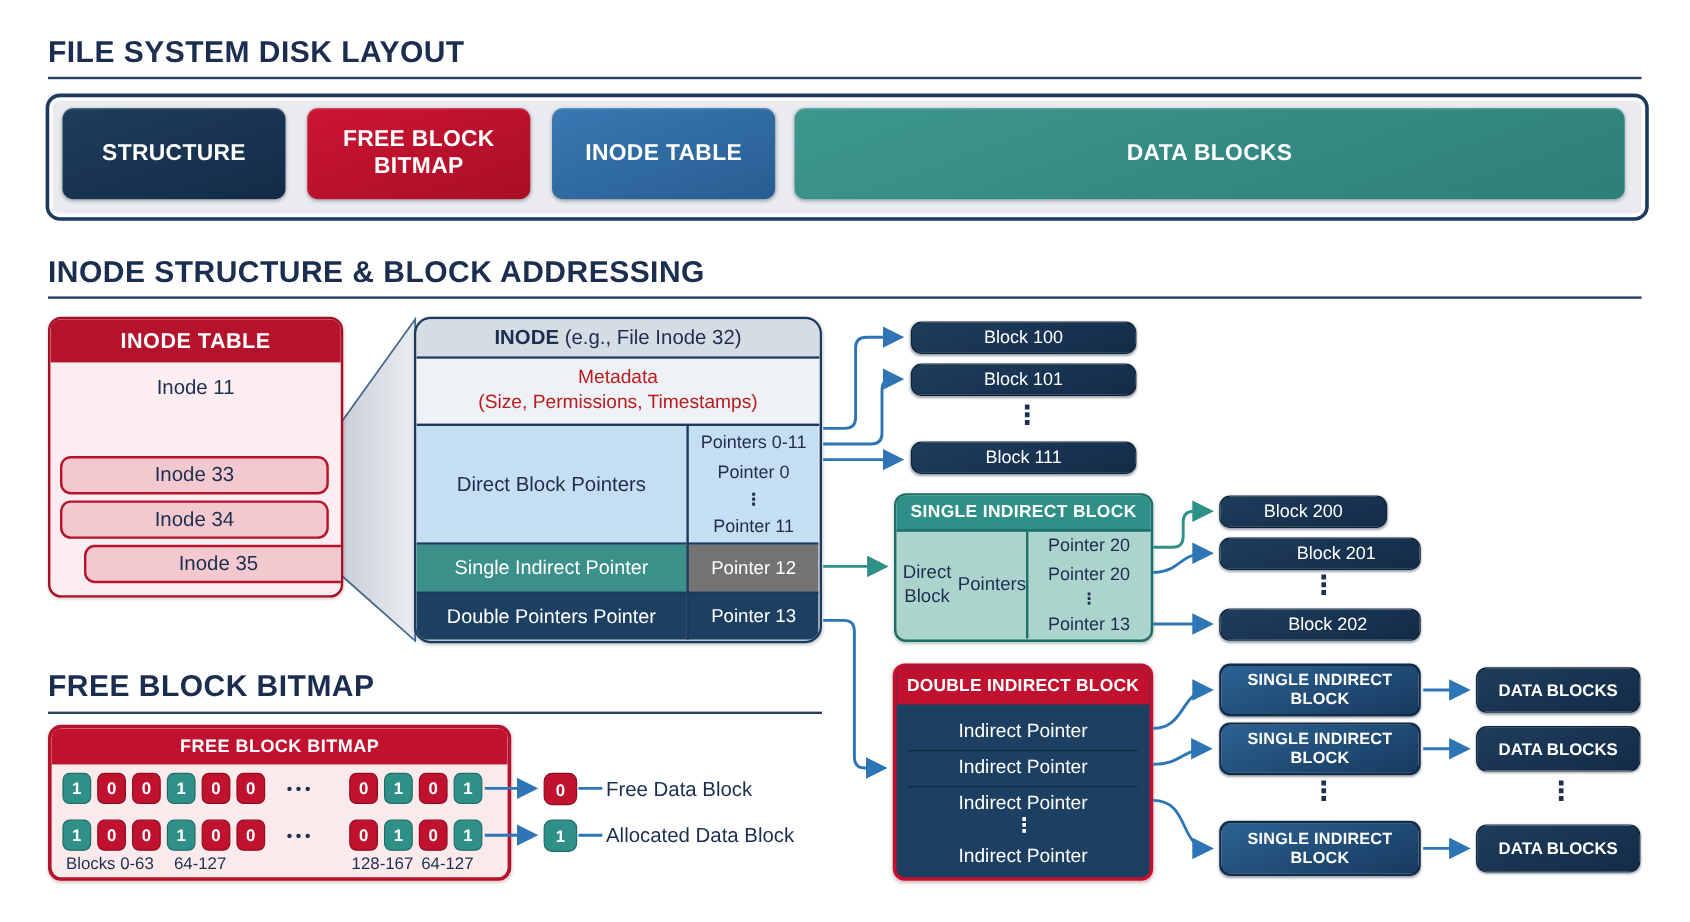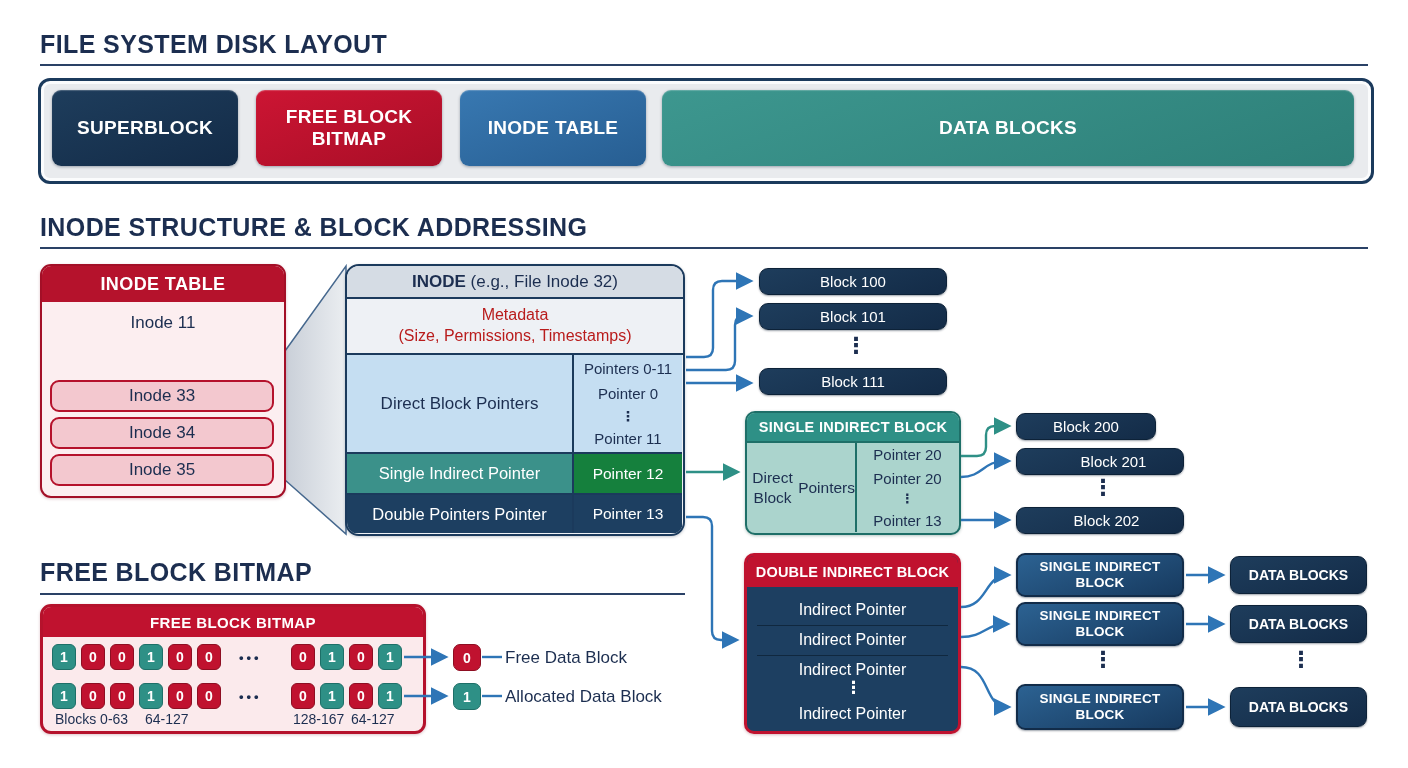--- a/index.html
+++ b/index.html
@@ -102,55 +102,55 @@
         <stop offset="1" stop-color="#ebeef1"></stop>
       </linearGradient>
     </defs>
     <polygon points="285,351 346,266 346,534 285,480" fill="url(#funnelGrad)" stroke="#46688e" stroke-width="1.5"></polygon>
   </svg>
 
   <div class="sec-title" style="left:40px;top:30px;">FILE SYSTEM DISK LAYOUT</div>
   <div class="rule" style="left:40px;top:64px;width:1328px;"></div>
 
   <div class="diskwrap z1"></div>
-  <div class="diskblock c-navy z1" style="left:52px;width:186px;">SUPERBLOCK</div>
+  <div class="diskblock c-navy z1" style="left:52px;width:186px;">STRUCTURE</div>
   <div class="diskblock c-red z1" style="left:256px;width:186px;">FREE BLOCK BITMAP</div>
   <div class="diskblock c-blue z1" style="left:460px;width:186px;">INODE TABLE</div>
   <div class="diskblock c-teal z1" style="left:662px;width:692px;">DATA BLOCKS</div>
 
   <div class="sec-title" style="left:40px;top:213px;">INODE STRUCTURE &amp; BLOCK ADDRESSING</div>
   <div class="rule" style="left:40px;top:247px;width:1328px;"></div>
 
   <div class="itable z1">
     <div class="itable-h">INODE TABLE</div>
     <div class="irow-plain">Inode 11</div>
     <div class="irow" style="top:114px;">Inode 33</div>
     <div class="irow" style="top:151px;">Inode 34</div>
-    <div class="irow" style="top:188px;">Inode 35</div>
+    <div class="irow" style="top:188px;margin-left:20px;">Inode 35</div>
   </div>
 
   <div class="inode z1">
     <div class="hd">
       <span style="font-weight:bold;">INODE</span>
         <span style="white-space:pre;"> (e.g., File Inode 32)</span>
     </div>
     <div class="meta">
       <span>Metadata</span>
       <span>(Size, Permissions, Timestamps)</span>
     </div>
     <div class="cell rowline" style="left:0;top:89px;width:225px;height:99px;background:#c5def2;font-size:17px;color:#1c2e50;">Direct Block Pointers</div>
     <div class="cell rowline dividerL" style="left:225px;top:89px;width:110px;height:99px;background:#c5def2;color:#1c2e50;
          flex-direction:column;justify-content:space-between;padding:5px 0;font-size:15px;">
       <span>Pointers 0-11</span>
       <span>Pointer 0</span>
       <span style="font-weight:bold;font-size:14px;line-height:.8;">⋮</span>
       <span>Pointer 11</span>
     </div>
     <div class="cell rowline" style="left:0;top:188px;width:225px;height:41px;background:#3b918a;color:#fff;font-size:16.5px;">Single Indirect Pointer</div>
-    <div class="cell rowline dividerL" style="left:225px;top:188px;width:110px;height:41px;background:#15803d;color:#fff;font-size:15.5px;">Pointer 12</div>
+    <div class="cell rowline dividerL" style="left:225px;top:188px;width:110px;height:41px;background:#737373;color:#fff;font-size:15.5px;">Pointer 12</div>
     <div class="cell" style="left:0;top:229px;width:225px;height:38px;background:#1d3f61;color:#fff;font-size:16.5px;">Double Pointers Pointer</div>
     <div class="cell dividerL" style="left:225px;top:229px;width:110px;height:38px;background:#1d3f61;color:#fff;font-size:15.5px;">Pointer 13</div>
   </div>
 
   <div class="datablock z1" style="left:759px;top:268px;width:188px;height:27px;">Block 100</div>
   <div class="datablock z1" style="left:759px;top:303px;width:188px;height:27px;">Block 101</div>
   <div class="vdots z1" style="left:845px;top:336px;width:16px;font-size:22px;">⋮</div>
   <div class="datablock z1" style="left:759px;top:368px;width:188px;height:27px;">Block 111</div>
 
   <div class="sib z1">

